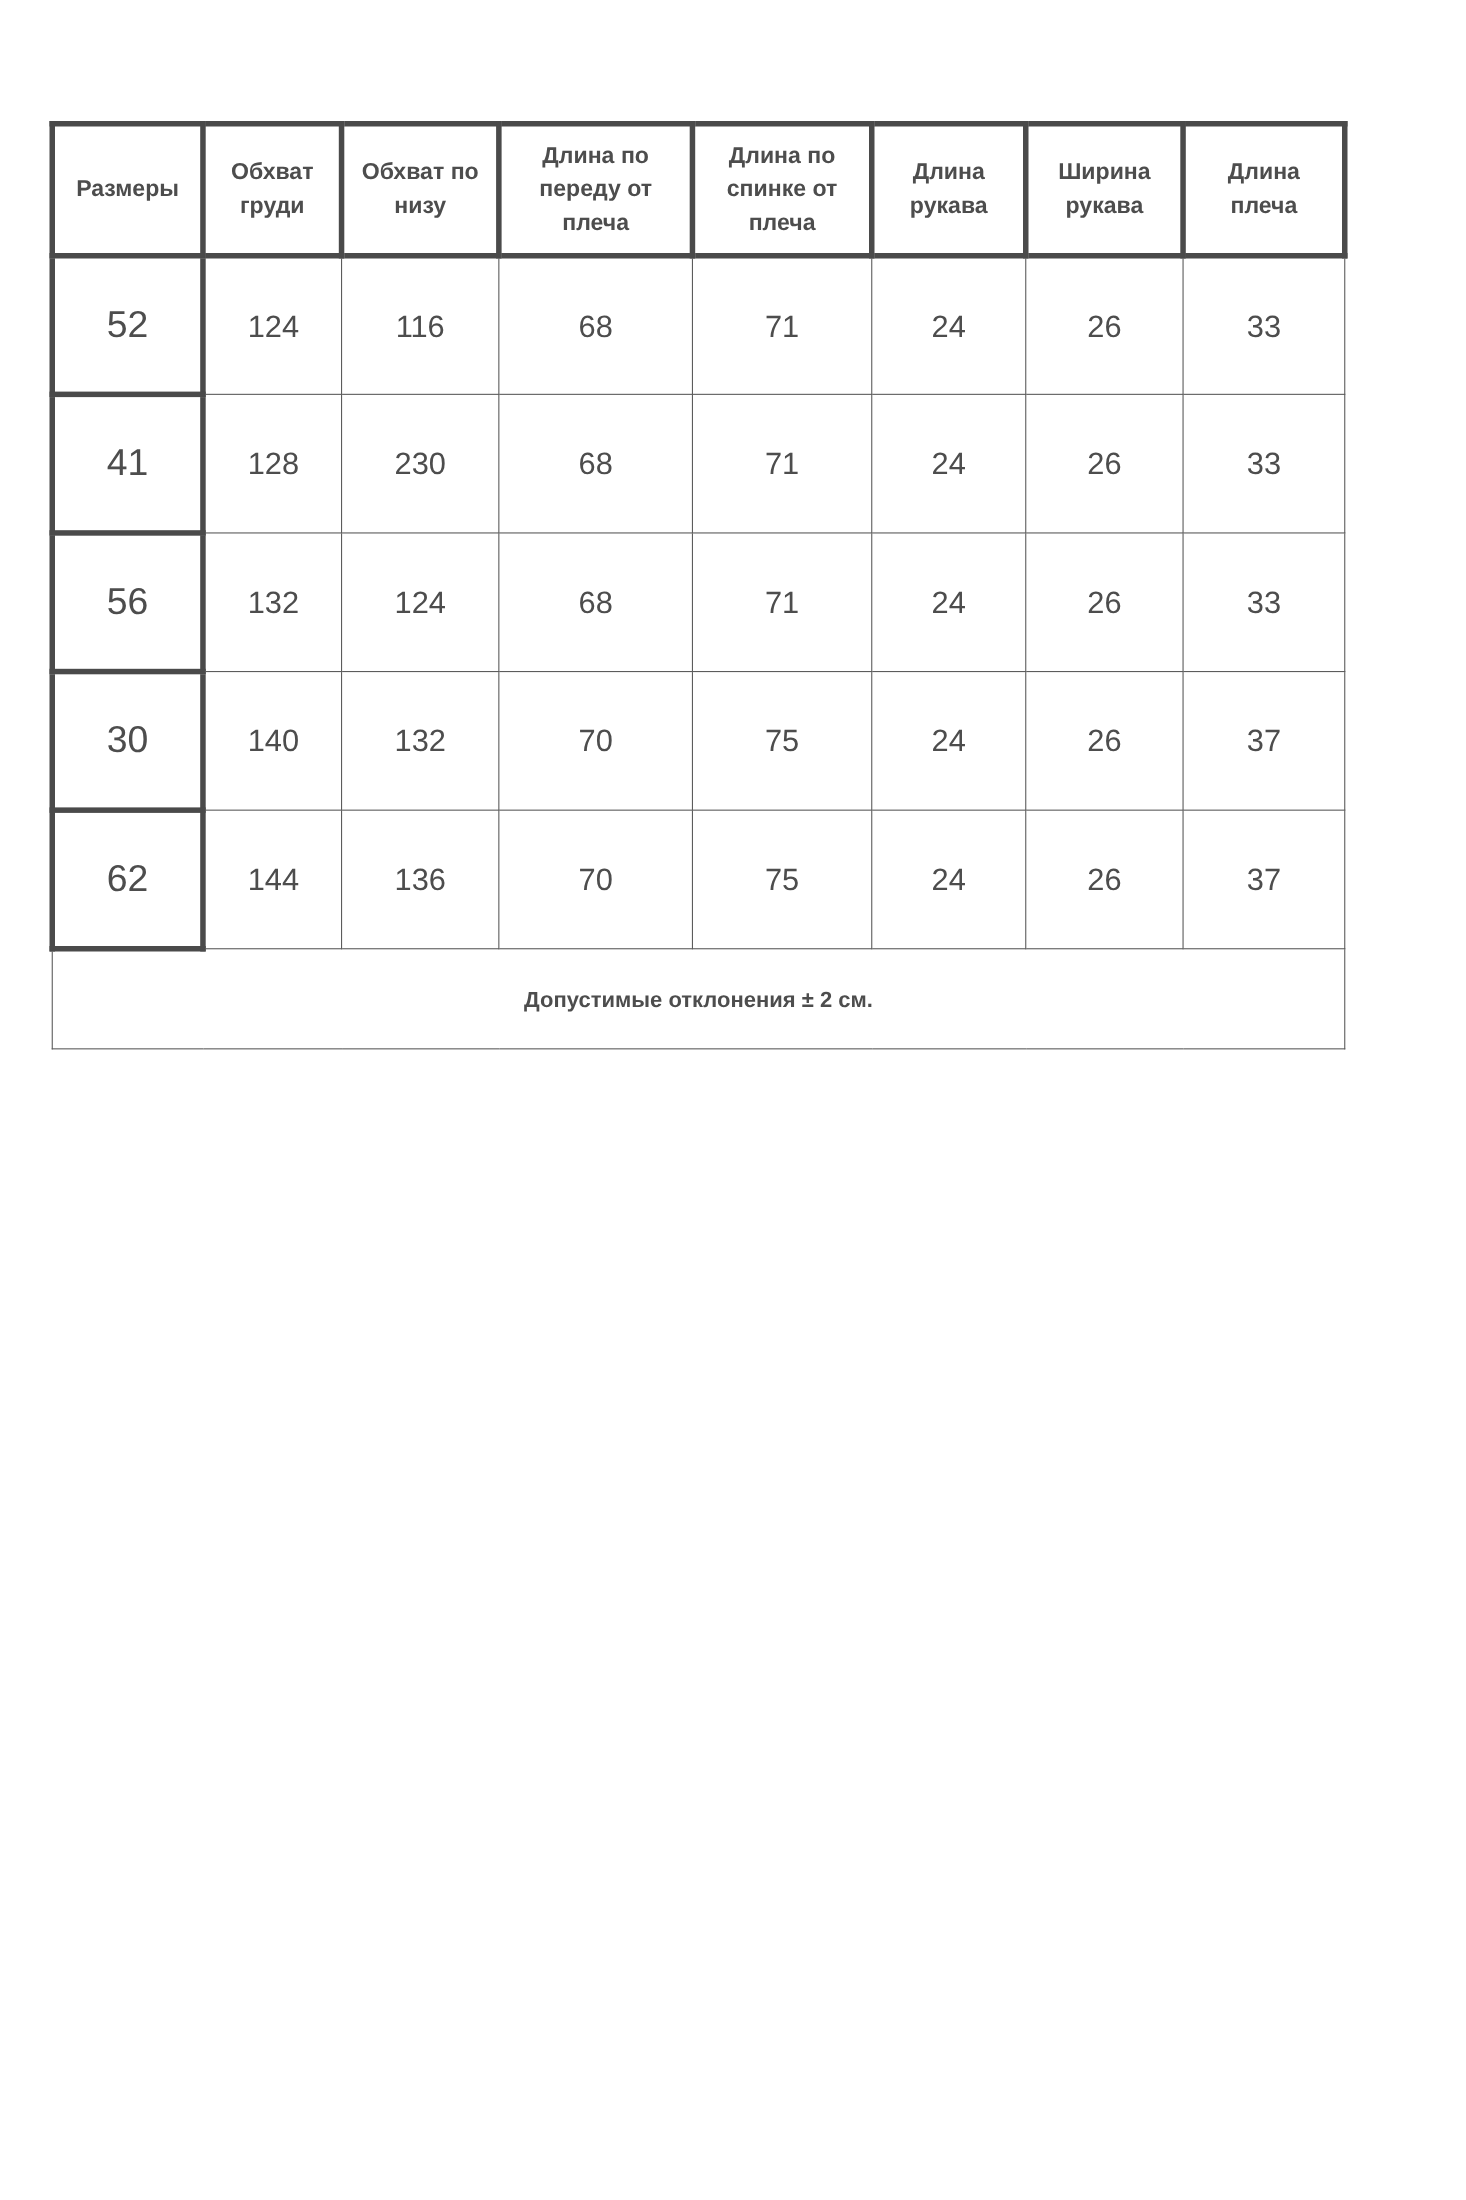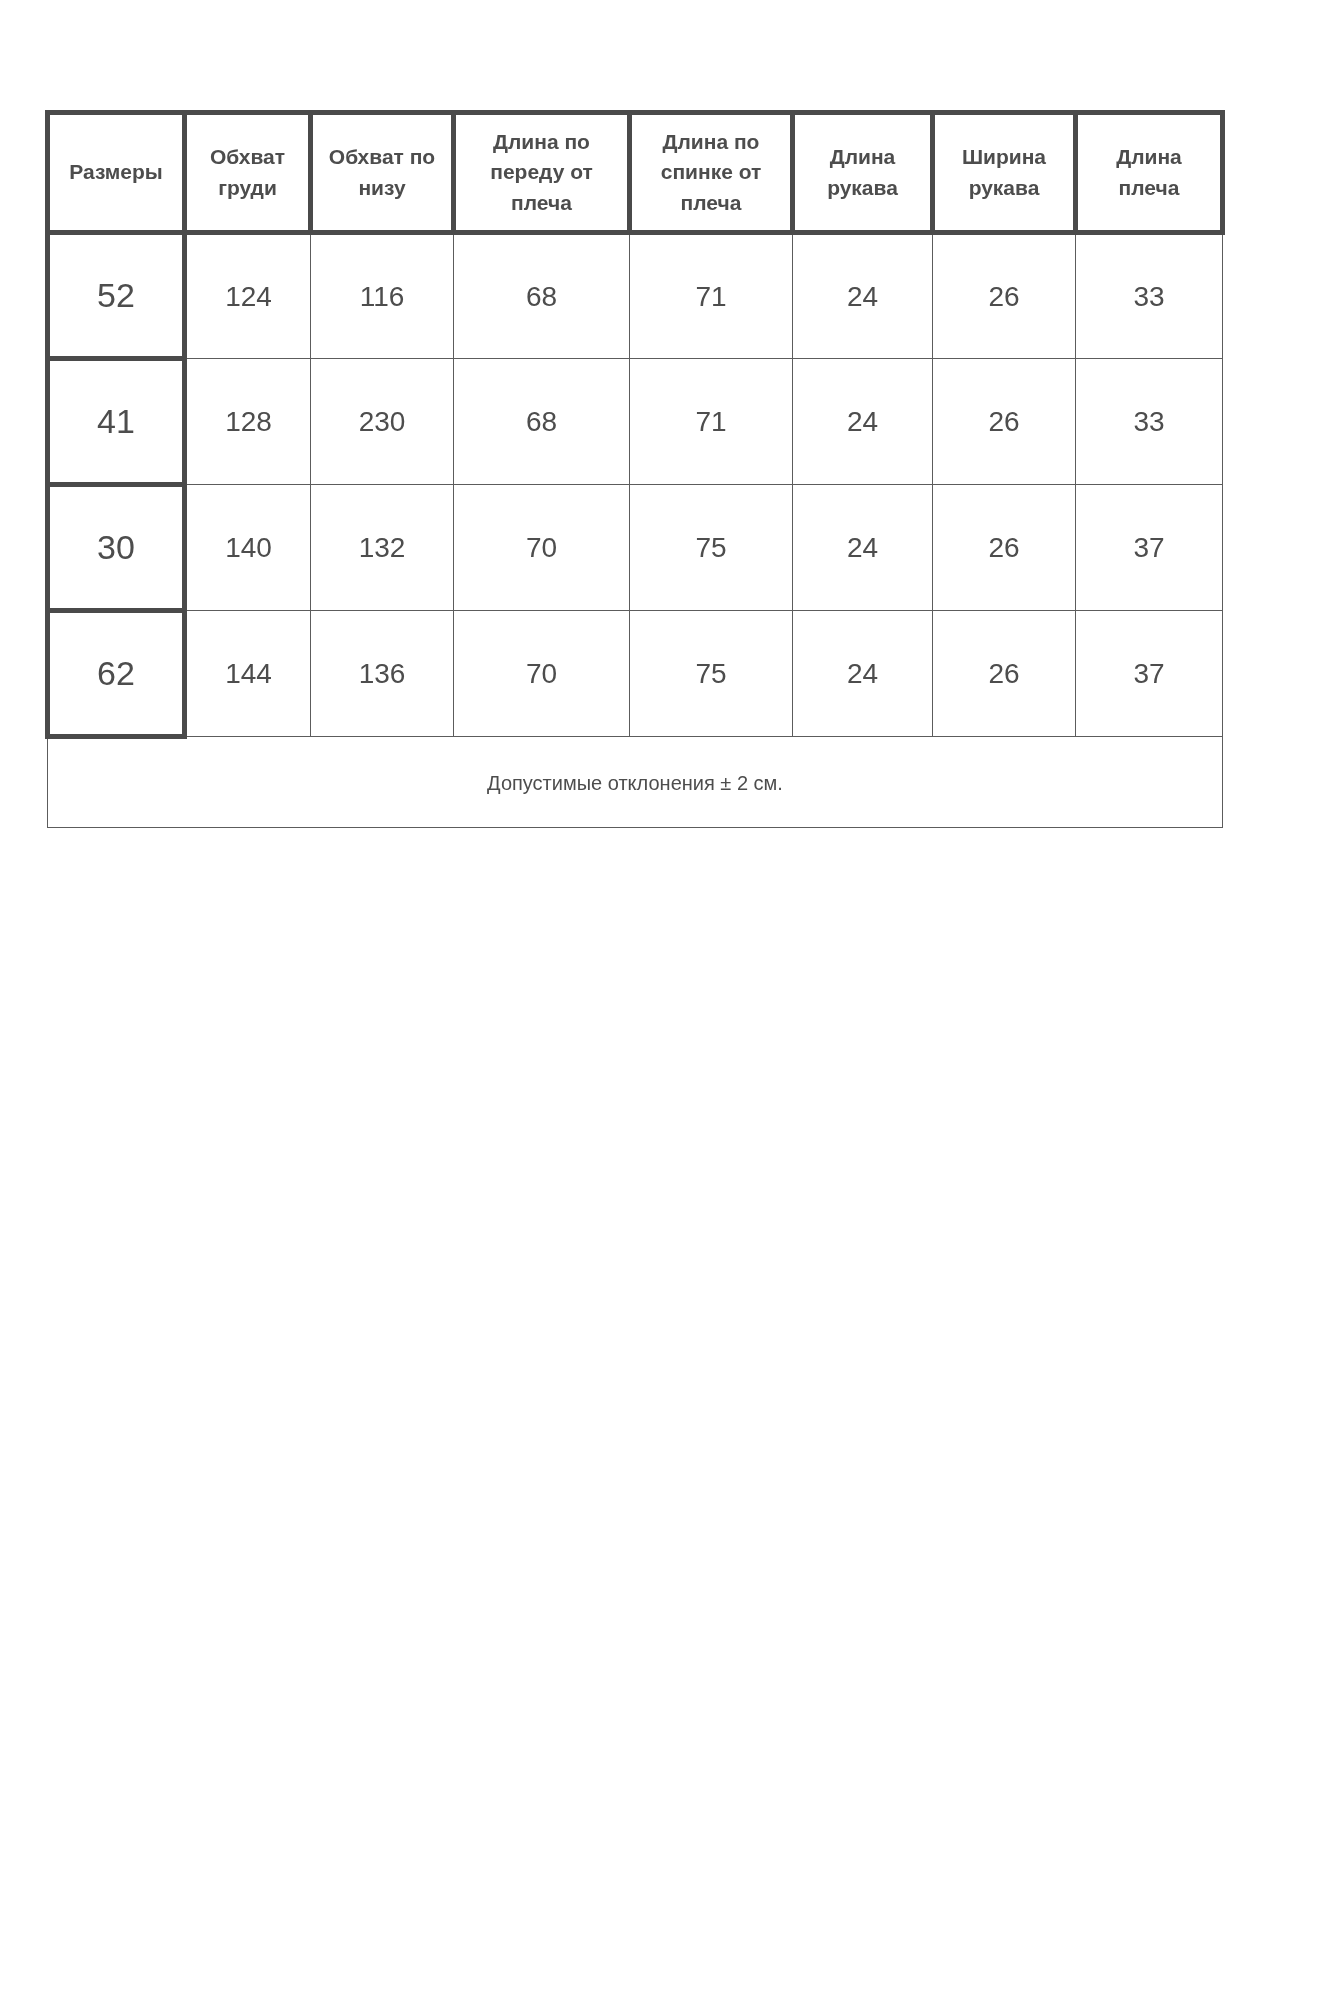--- a/index.html
+++ b/index.html
@@ -53,21 +53,21 @@
   }
   
   table.size-chart tbody td.size {
     border: 5px solid #4a4a4a;
     font-size: 34px;
   }
   
   table.size-chart tfoot td {
     border: 1.5px solid #5c5c5c;
     font-size: 20px;
-    font-weight: 400;
+    font-weight: 700;
     height: 86px;
     color: #4d4d4d;
   }
 </style>
 </head>
 <body>
 
 <div class="table-wrap">
   <table class="size-chart">
     <colgroup>
@@ -116,20 +116,30 @@
         <td class="size">41</td>
         <td>128</td>
         <td>230</td>
         <td>68</td>
         <td>71</td>
         <td>24</td>
         <td>26</td>
         <td>33</td>
       </tr>
       <tr>
+        <td class="size">56</td>
+        <td>132</td>
+        <td>124</td>
+        <td>68</td>
+        <td>71</td>
+        <td>24</td>
+        <td>26</td>
+        <td>33</td>
+      </tr>
+      <tr>
         <td class="size">30</td>
         <td>140</td>
         <td>132</td>
         <td>70</td>
         <td>75</td>
         <td>24</td>
         <td>26</td>
         <td>37</td>
       </tr>
       <tr>

